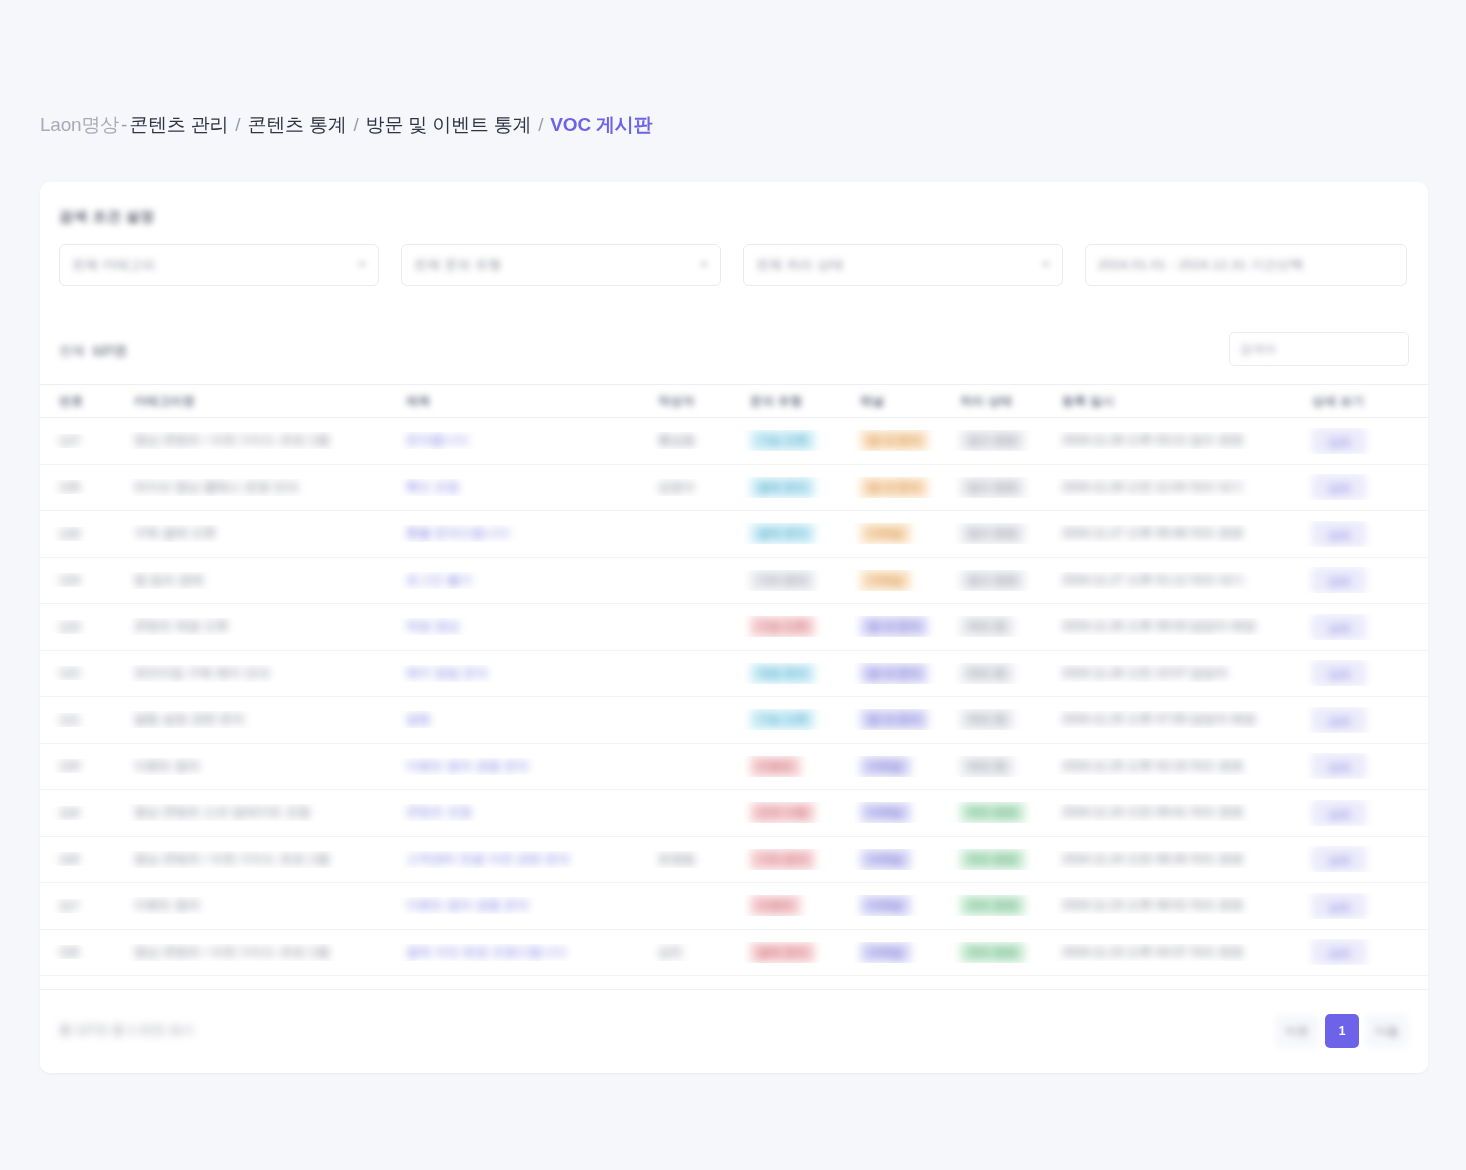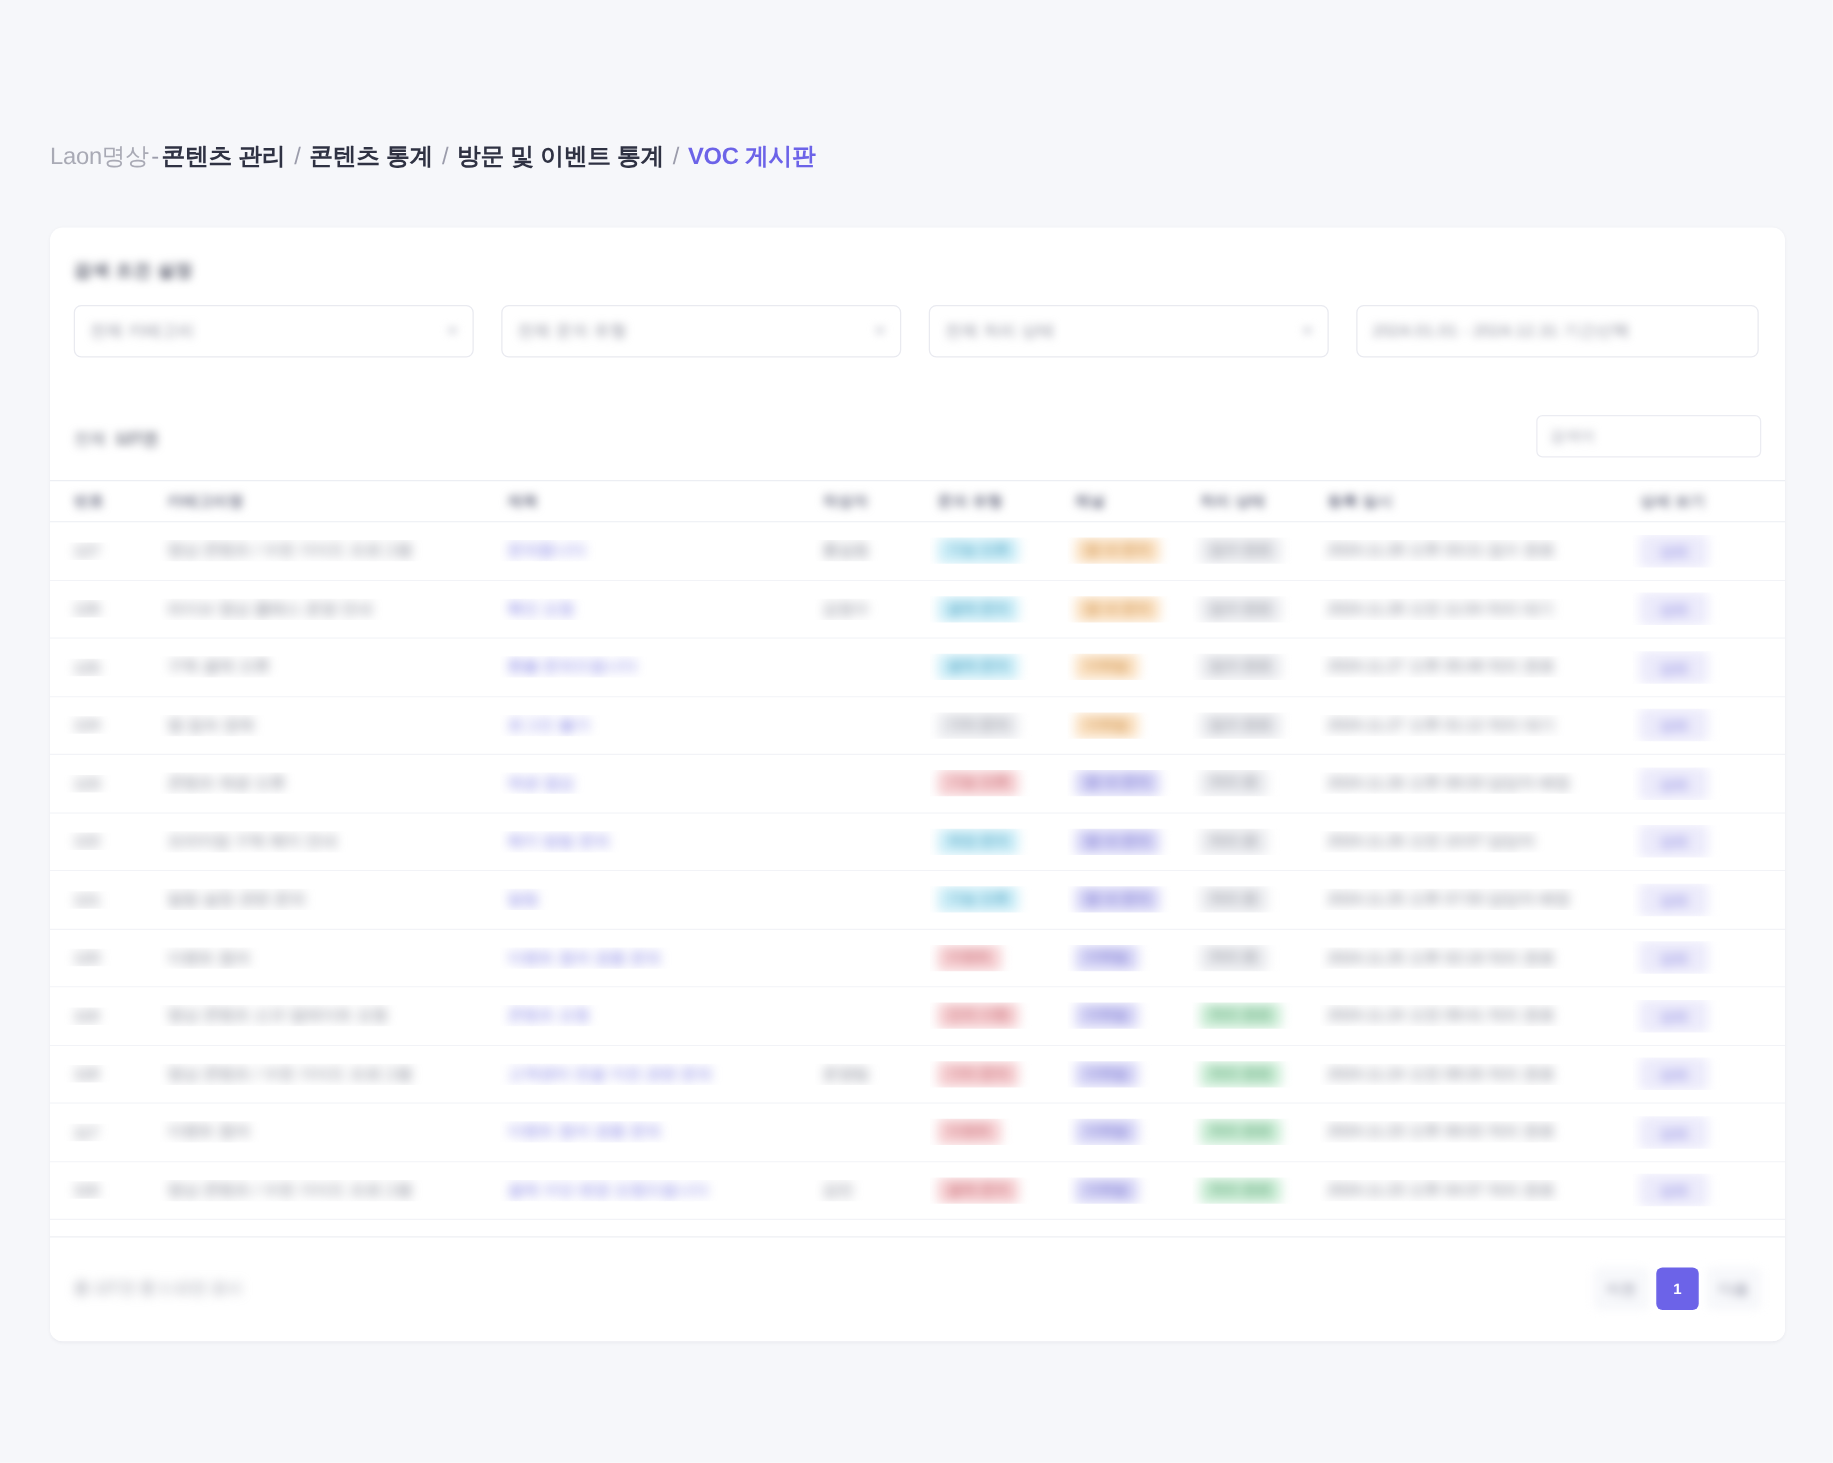--- a/index.html
+++ b/index.html
@@ -18,21 +18,21 @@
   
   .breadcrumb {
     position: absolute;
     left: 40px; top: 112px;
     display: flex; align-items: baseline;
     font-size: 19px; letter-spacing: -0.2px;
     white-space: nowrap;
   }
   .bc-brand { color: #a9aab5; font-weight: 400; }
   .bc-dash  { color: #9b9cab; margin: 0 2px; }
-  .bc-seg   { color: #2f3243; font-weight: 700; }
+  .bc-seg   { color: #2f3243; font-weight: 400; }
   .bc-sep   { color: #9b9cab; font-weight: 400; margin: 0 7px; }
   .bc-current { color: #6c63e8; font-weight: 700; }
 
   
   .card {
     position: absolute;
     left: 40px; top: 182px;
     width: 1388px; height: 891px;
     background: #ffffff;
     border-radius: 10px;

